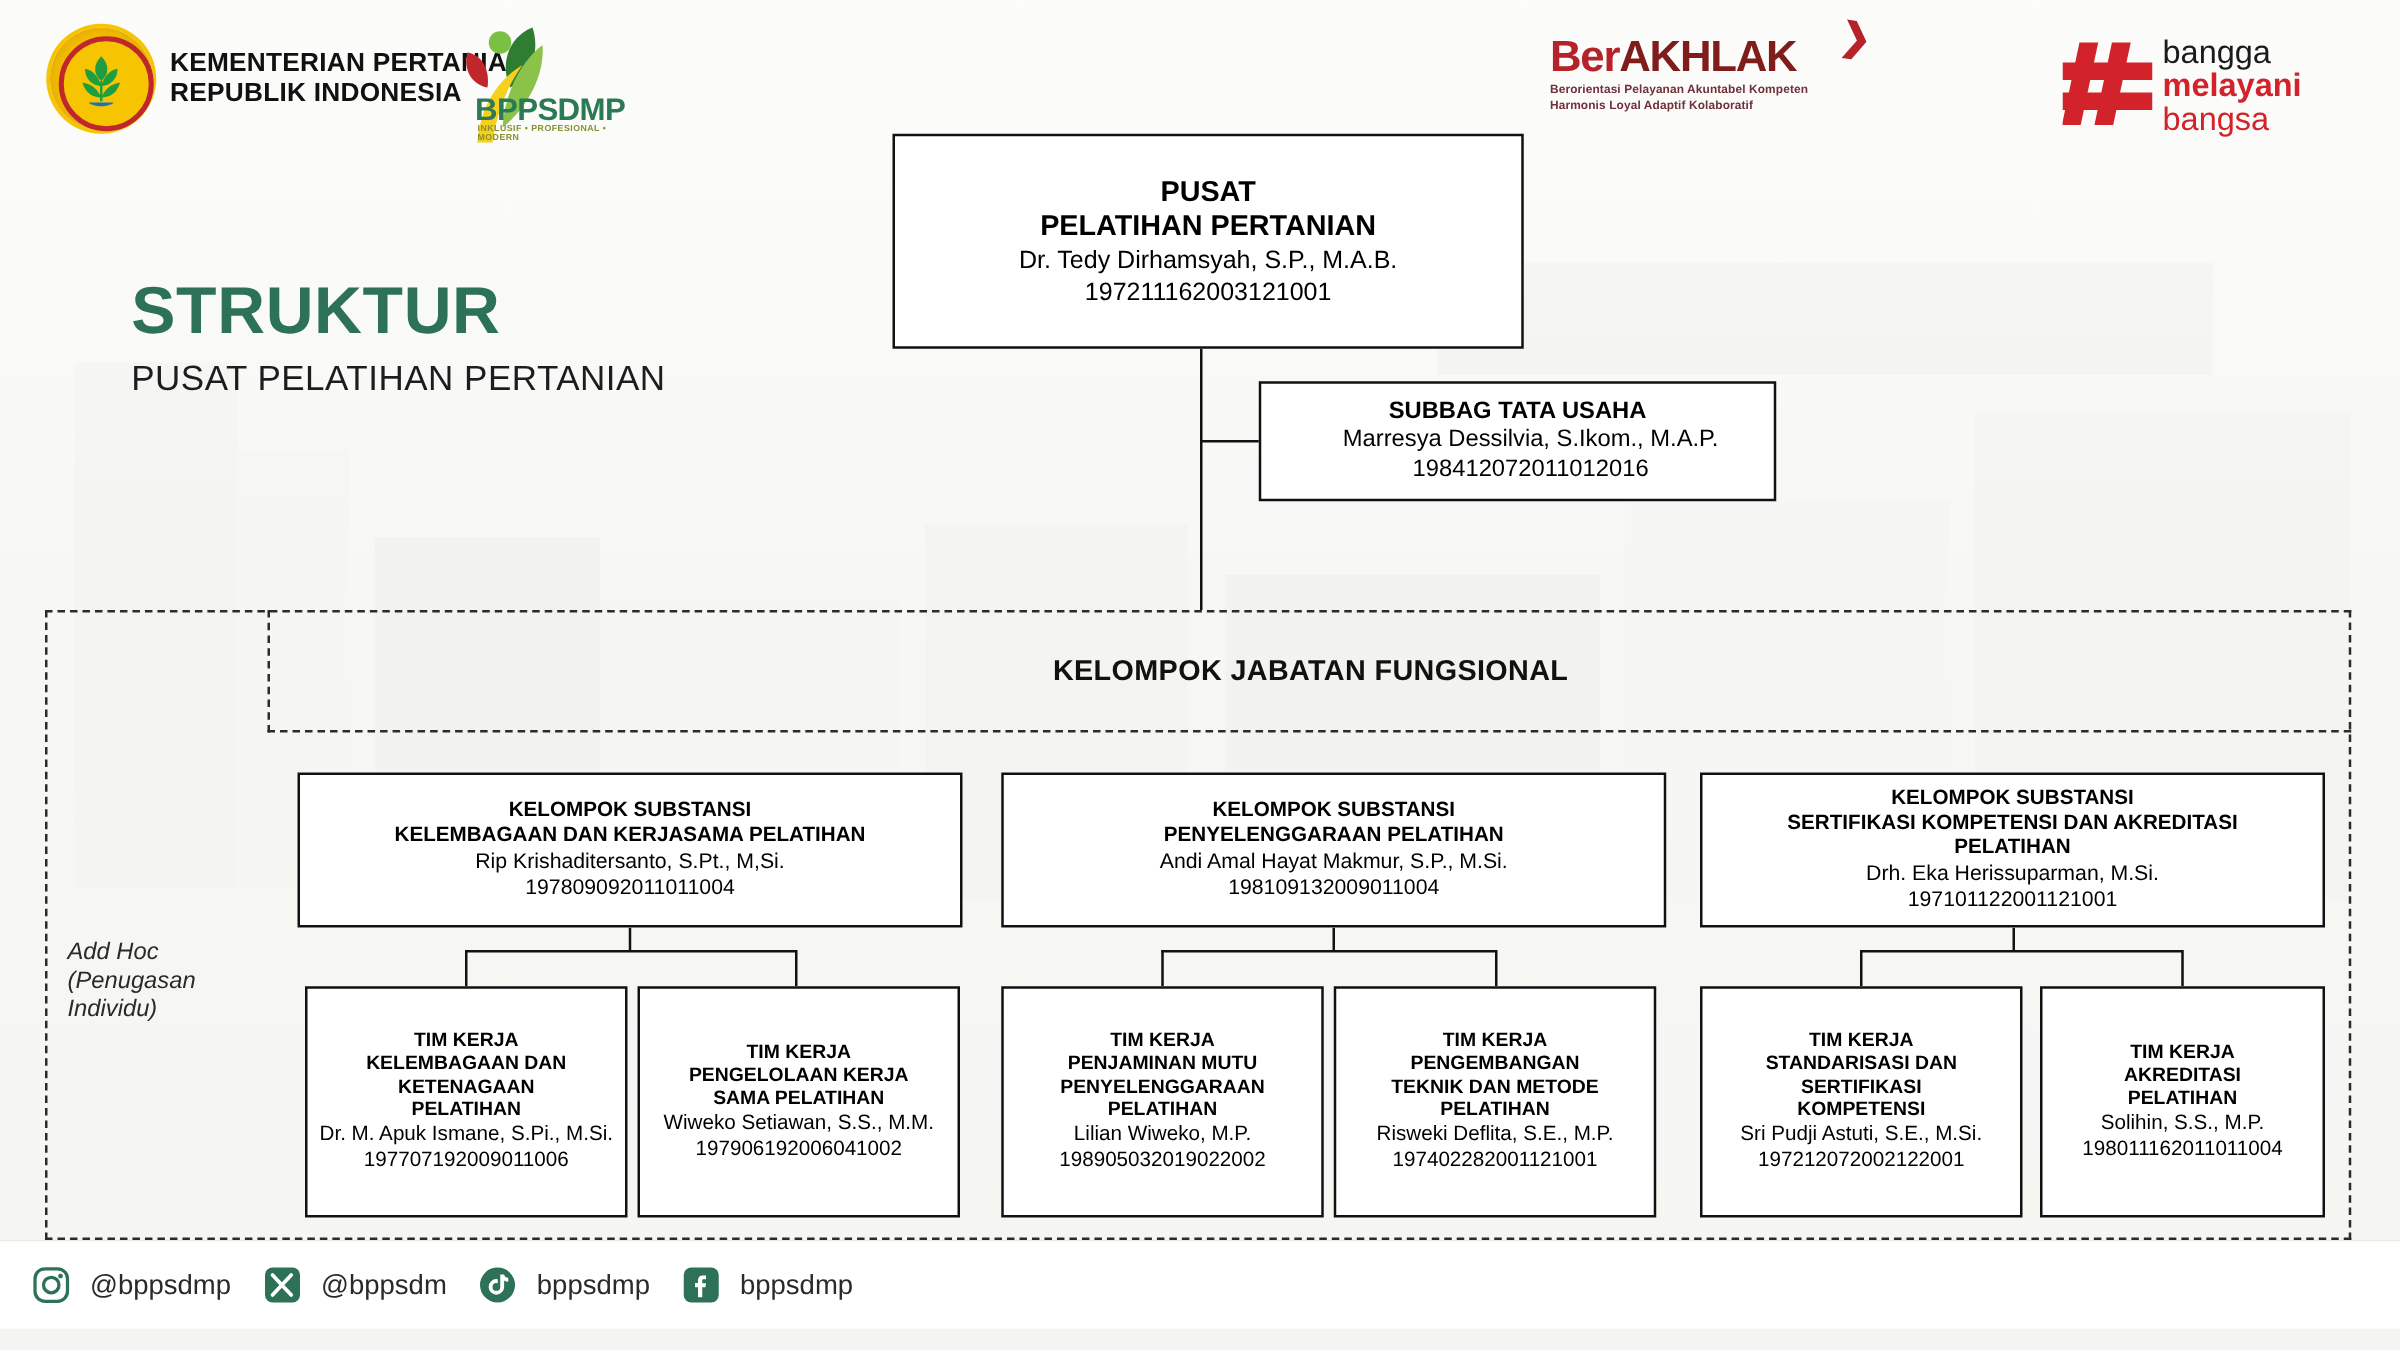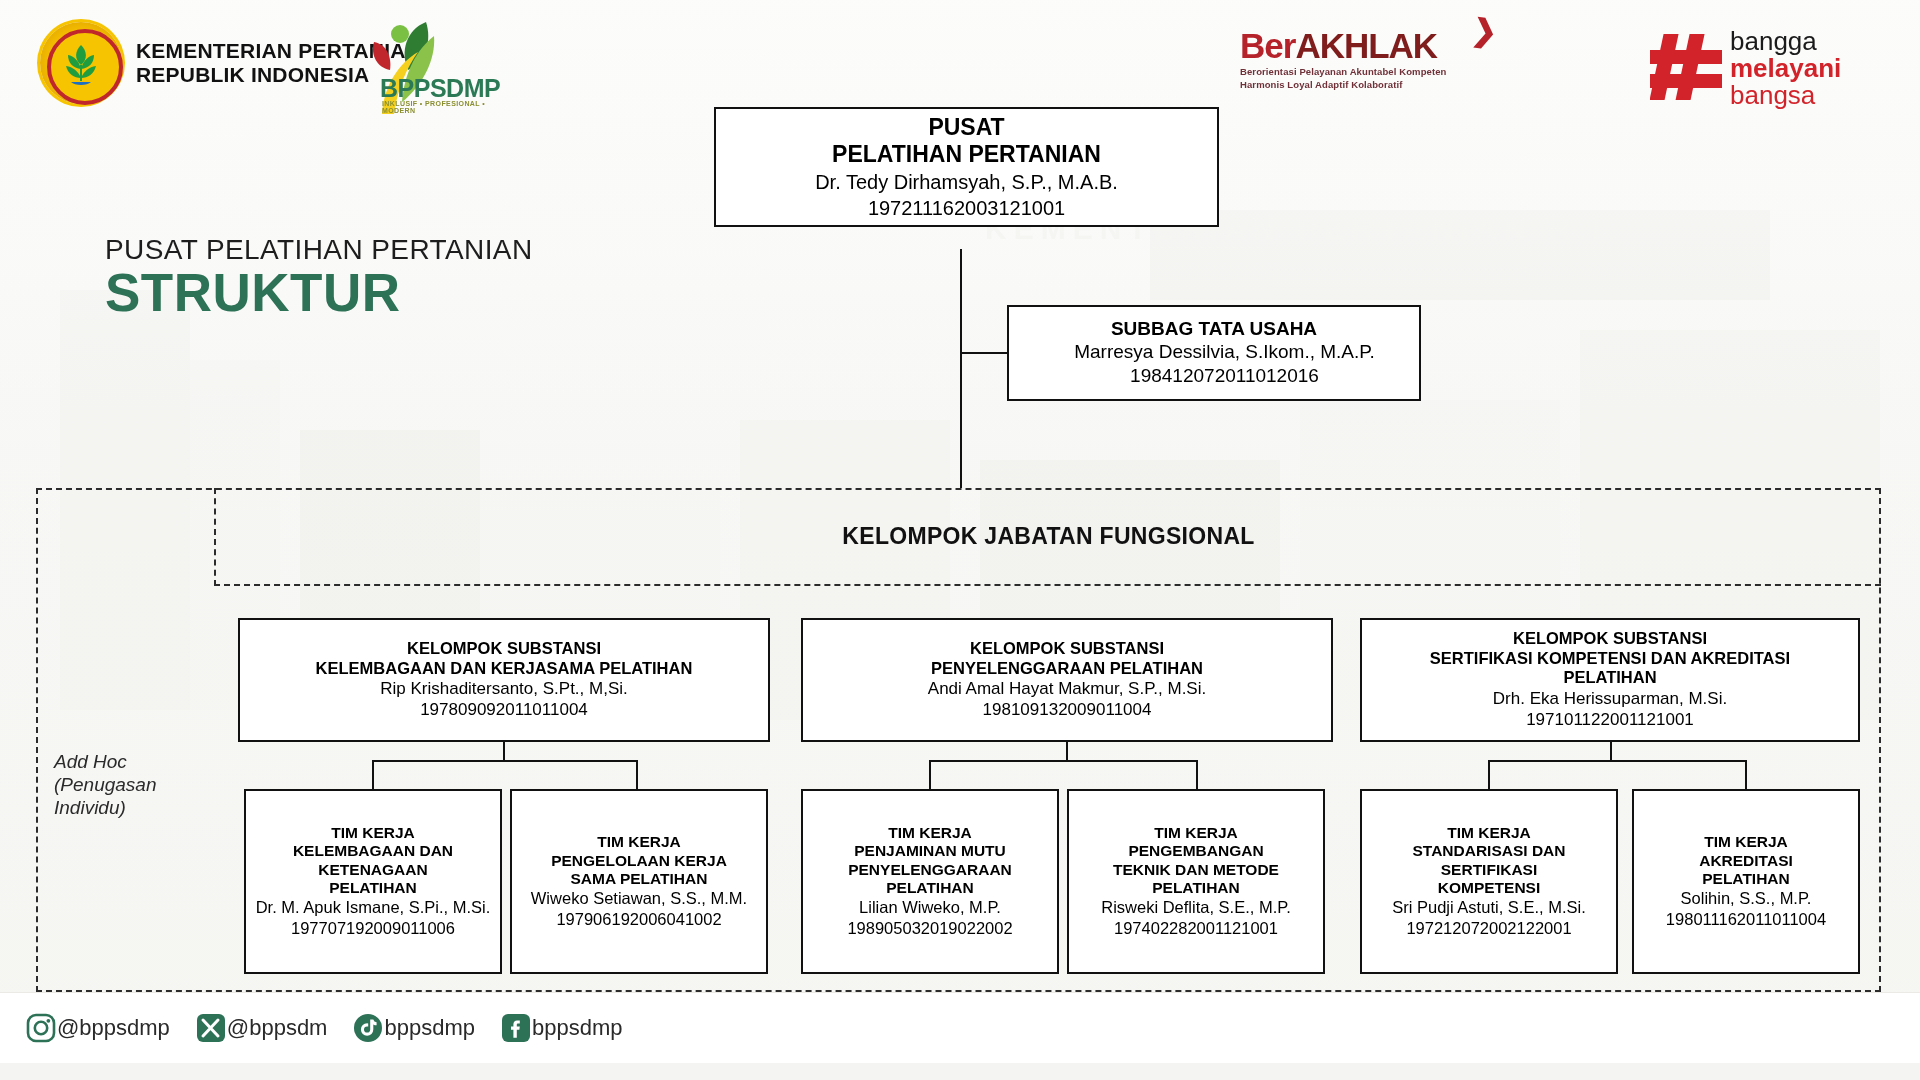--- a/index.html
+++ b/index.html
@@ -67,21 +67,21 @@
   .node{
     position:absolute;background:#fff;border:2px solid #111;
     box-sizing:border-box;text-align:center;
     display:flex;flex-direction:column;justify-content:center;align-items:center;
     padding:6px 8px;
   }
   .node .t{font-weight:700;line-height:1.18;}
   .node .n{font-weight:400;line-height:1.2;}
   .node .nip{font-weight:400;line-height:1.2;}
 
-  #node-pusat{left:714px;top:107px;width:505px;height:120px;}
+  #node-pusat{left:714px;top:107px;width:505px;height:172px;}
   #node-pusat .t{font-size:23px;}
   #node-pusat .n,#node-pusat .nip{font-size:20px;margin-top:2px;text-align:right;}
 
   #node-subbag{left:1007px;top:305px;width:414px;height:96px;}
   #node-subbag .t{font-size:19px;}
   #node-subbag .n,#node-subbag .nip{font-size:19px;margin-top:1px;margin-left:21px;}
 
   
   #fungsional-outer{
     position:absolute;left:36px;top:488px;width:1845px;height:504px;
@@ -123,21 +123,21 @@
 
   
   #footer{
     position:absolute;left:0;top:992px;width:1920px;height:70px;
     background:#ffffff;
     display:flex;align-items:center;padding-left:26px;gap:0px;
     border-top:1px solid #eceae4;
   }
   #footer-strip{position:absolute;left:0;top:1062px;width:1920px;height:18px;
     background:linear-gradient(90deg,#b9a martial 0%,#b9a44c 0%,#9fae58 40%,#4c8a5f 70%,#2d7157 100%);}
-  .fitem{display:flex;align-items:center;gap:1px;margin-right:26px;}
+  .fitem{display:flex;align-items:center;gap:16px;margin-right:26px;}
   .fitem .lbl{font-size:22px;color:#2a2a2a;}
   .ficon{width:30px;height:30px;flex:0 0 30px;display:block;}
 
   svg{display:block;}
 </style>
 </head>
 <body>
 
 <div id="bg-photo">
   <div class="bld" style="left:60px;top:290px;width:130px;height:420px;"></div>
@@ -205,22 +205,22 @@
         <rect x="0" y="42" width="72" height="14"></rect>
       </g>
     </svg>
     <div class="l1">bangga</div>
     <div class="l2">melayani</div>
     <div class="l3">bangsa</div>
   </div>
 </div>
 
 <div id="title-block">
+  <div id="title-main">STRUKTUR</div>
   <div id="title-sub">PUSAT PELATIHAN PERTANIAN</div>
-  <div id="title-main">STRUKTUR</div>
 </div>
 
 <div class="conn v" style="left:960px;top:249px;height:104px;"></div>
 <div class="conn h" style="left:960px;top:352px;width:48px;"></div>
 <div class="conn v" style="left:960px;top:352px;height:136px;"></div>
 
 <div class="conn v" style="left:503px;top:742px;height:18px;"></div>
 <div class="conn h" style="left:372px;top:760px;width:264px;"></div>
 <div class="conn v" style="left:372px;top:760px;height:29px;"></div>
 <div class="conn v" style="left:636px;top:760px;height:29px;"></div>

